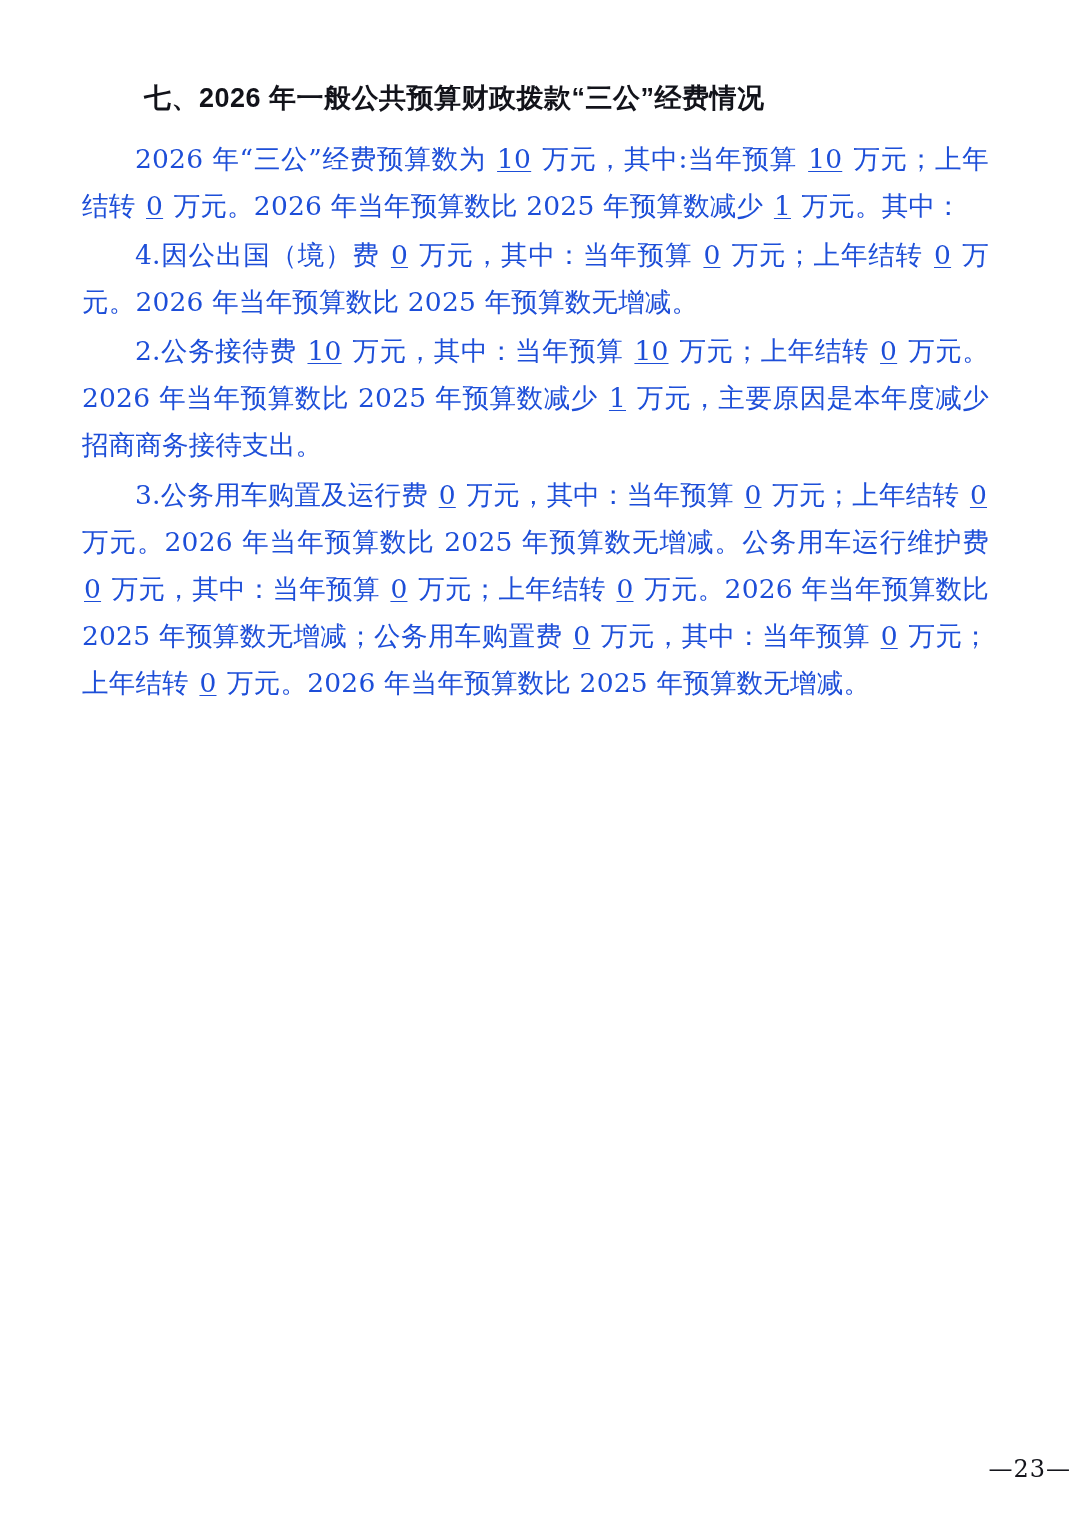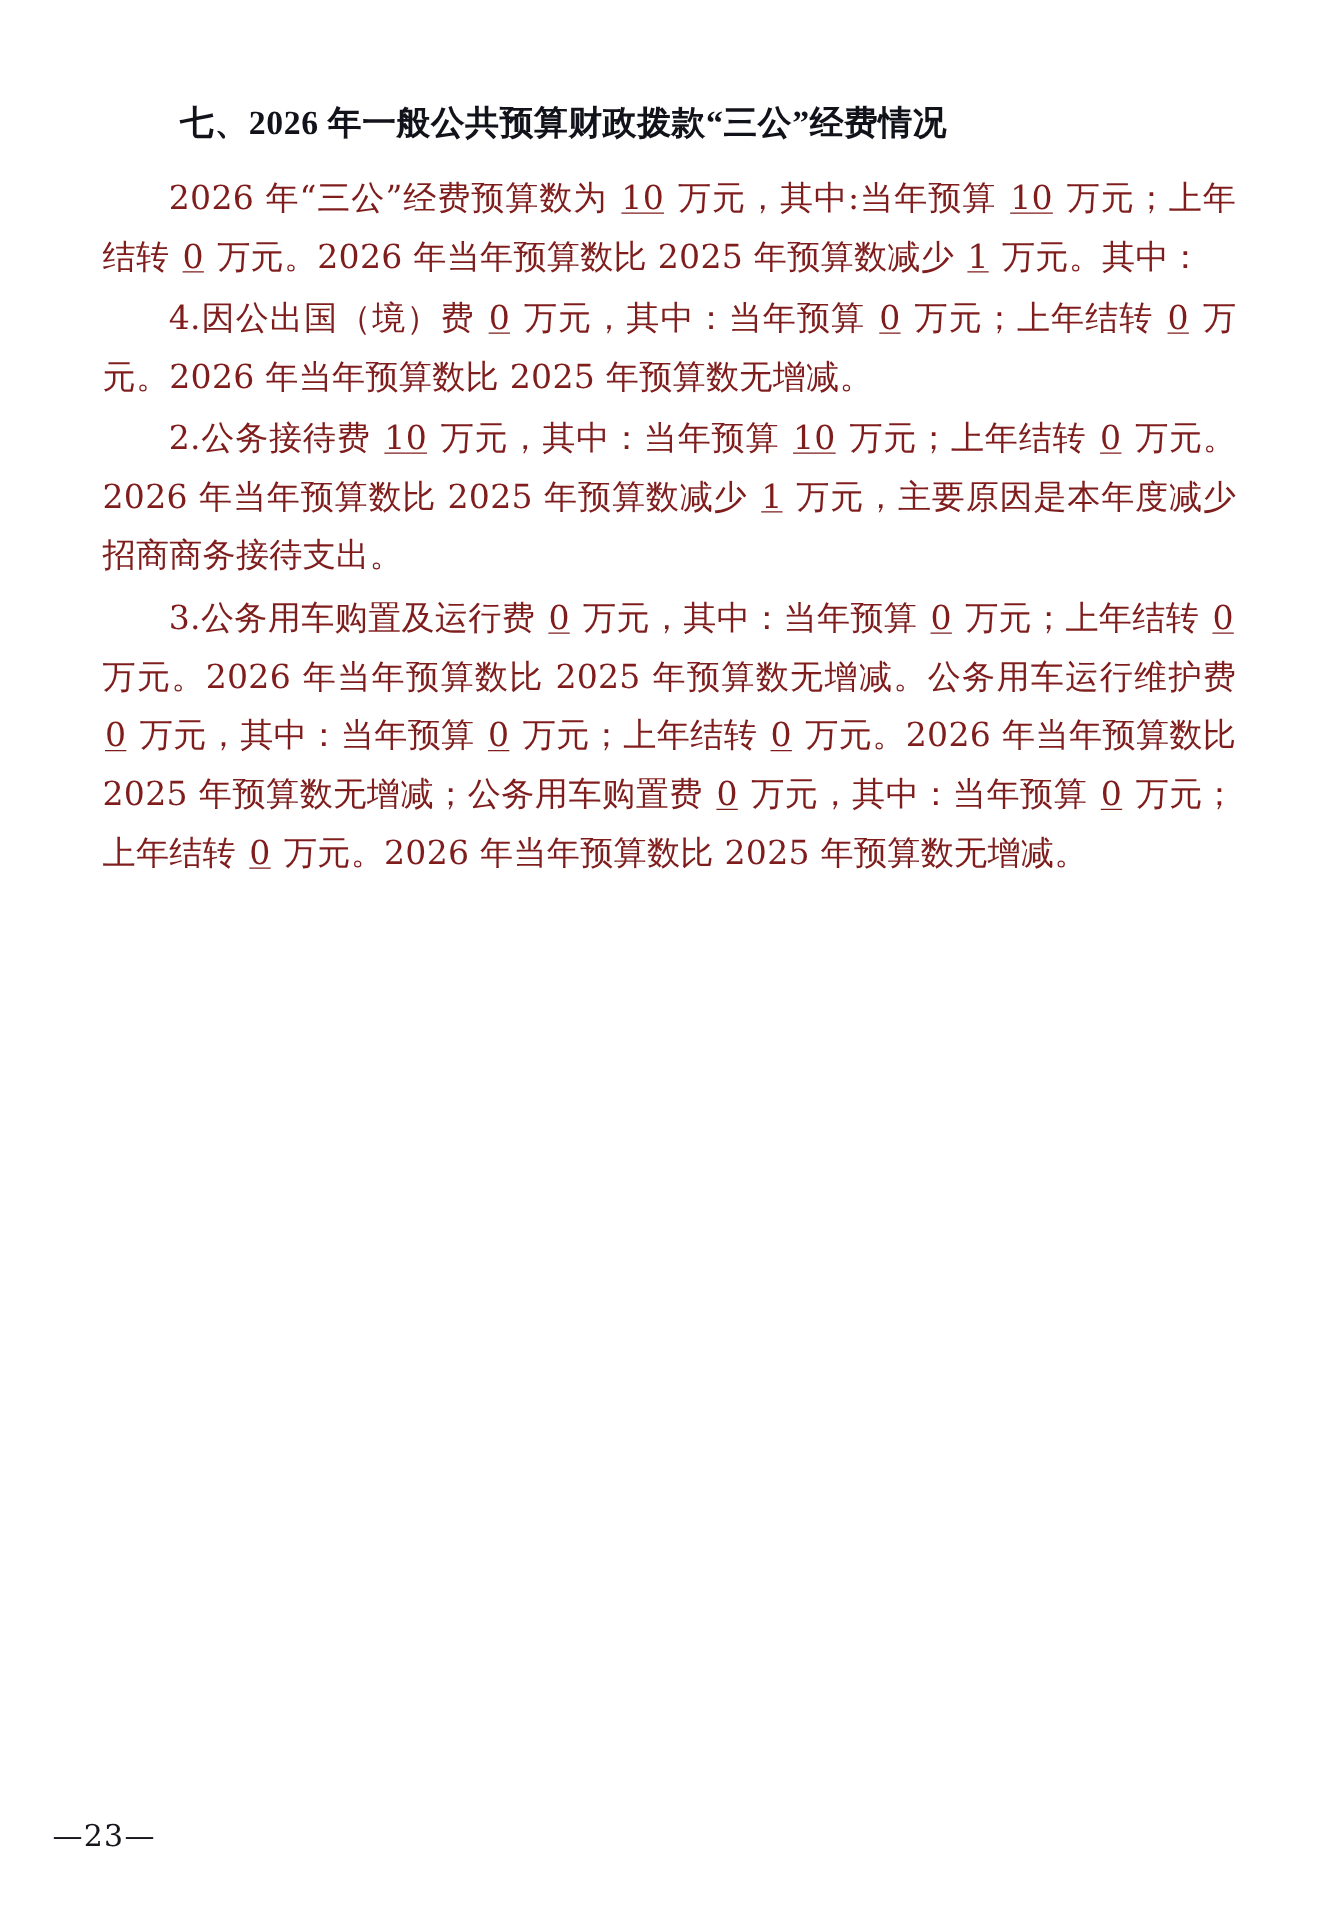--- a/index.html
+++ b/index.html
@@ -18,37 +18,37 @@
   .page {
     position: absolute;
     left: 0;
     top: 0;
     width: 1071px;
     height: 1527px;
     box-sizing: border-box;
     padding: 78px 82px 40px 82px;
   }
   .doc-heading {
-    font-family: Liberation Serif, serif;
+    font-family: Liberation Sans, sans-serif;
     font-weight: bold;
     font-size: 27px;
     line-height: 1.5;
     color: #12131a;
     margin: 0 0 6px 0;
     padding-left: 62px;
     letter-spacing: 0.5px;
   }
   .para {
     font-size: 26.5px;
     line-height: 1.78;
     text-align: justify;
     text-justify: inter-ideograph;
     margin: 0;
     padding: 0;
-    color: #7f1d1d;
+    color: #1d4ed8;
     letter-spacing: 0.2px;
   }
   .para + .para {
     margin-top: 2px;
   }
   .indent {
     text-indent: 2em;
   }
   .u {
     text-decoration: underline;
@@ -57,21 +57,21 @@
     padding: 0 2px;
   }
   .num {
     font-family: "DejaVu Serif", "Liberation Serif", serif;
   }
   .page-number {
     position: absolute;
     left: 0;
     right: 0;
     bottom: 44px;
-    text-align: left;
+    text-align: right;
     font-size: 24px;
     color: #15161c;
     font-family: "DejaVu Serif", "Liberation Serif", serif;
     letter-spacing: 1px;
     padding-left: 42px;
   }
   .spacer-block {
     height: 10px;
   }
 </style>

